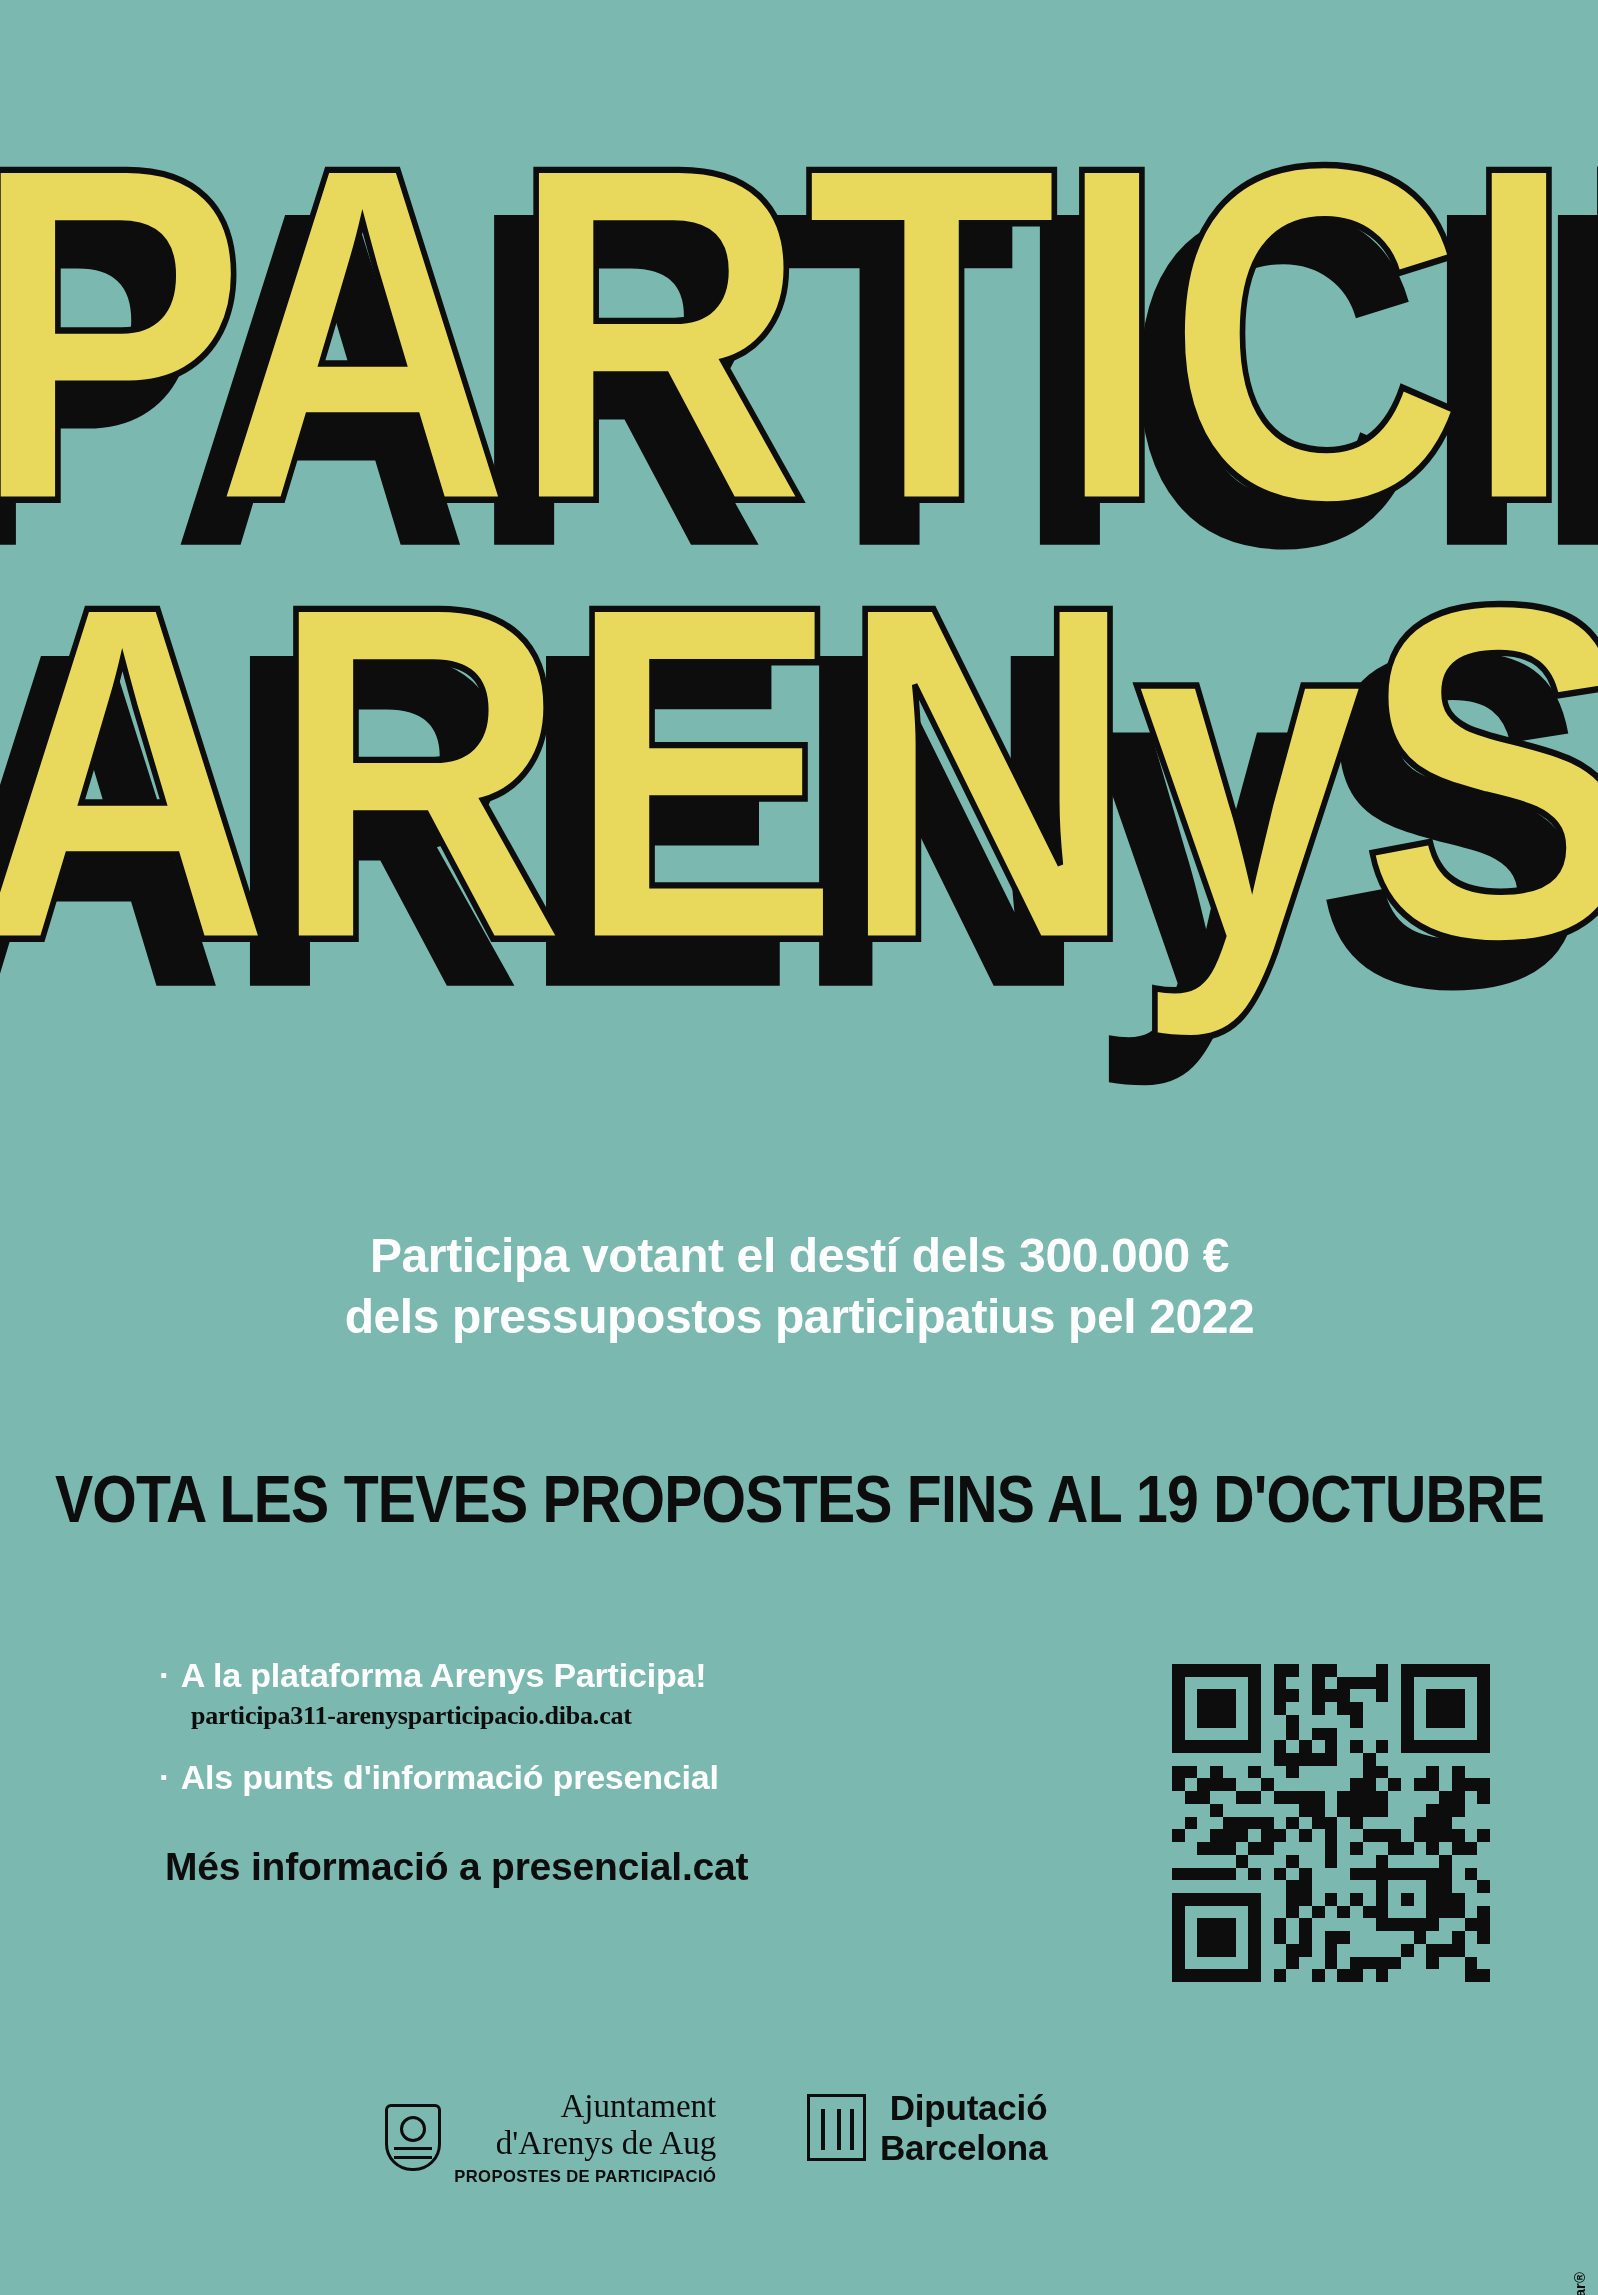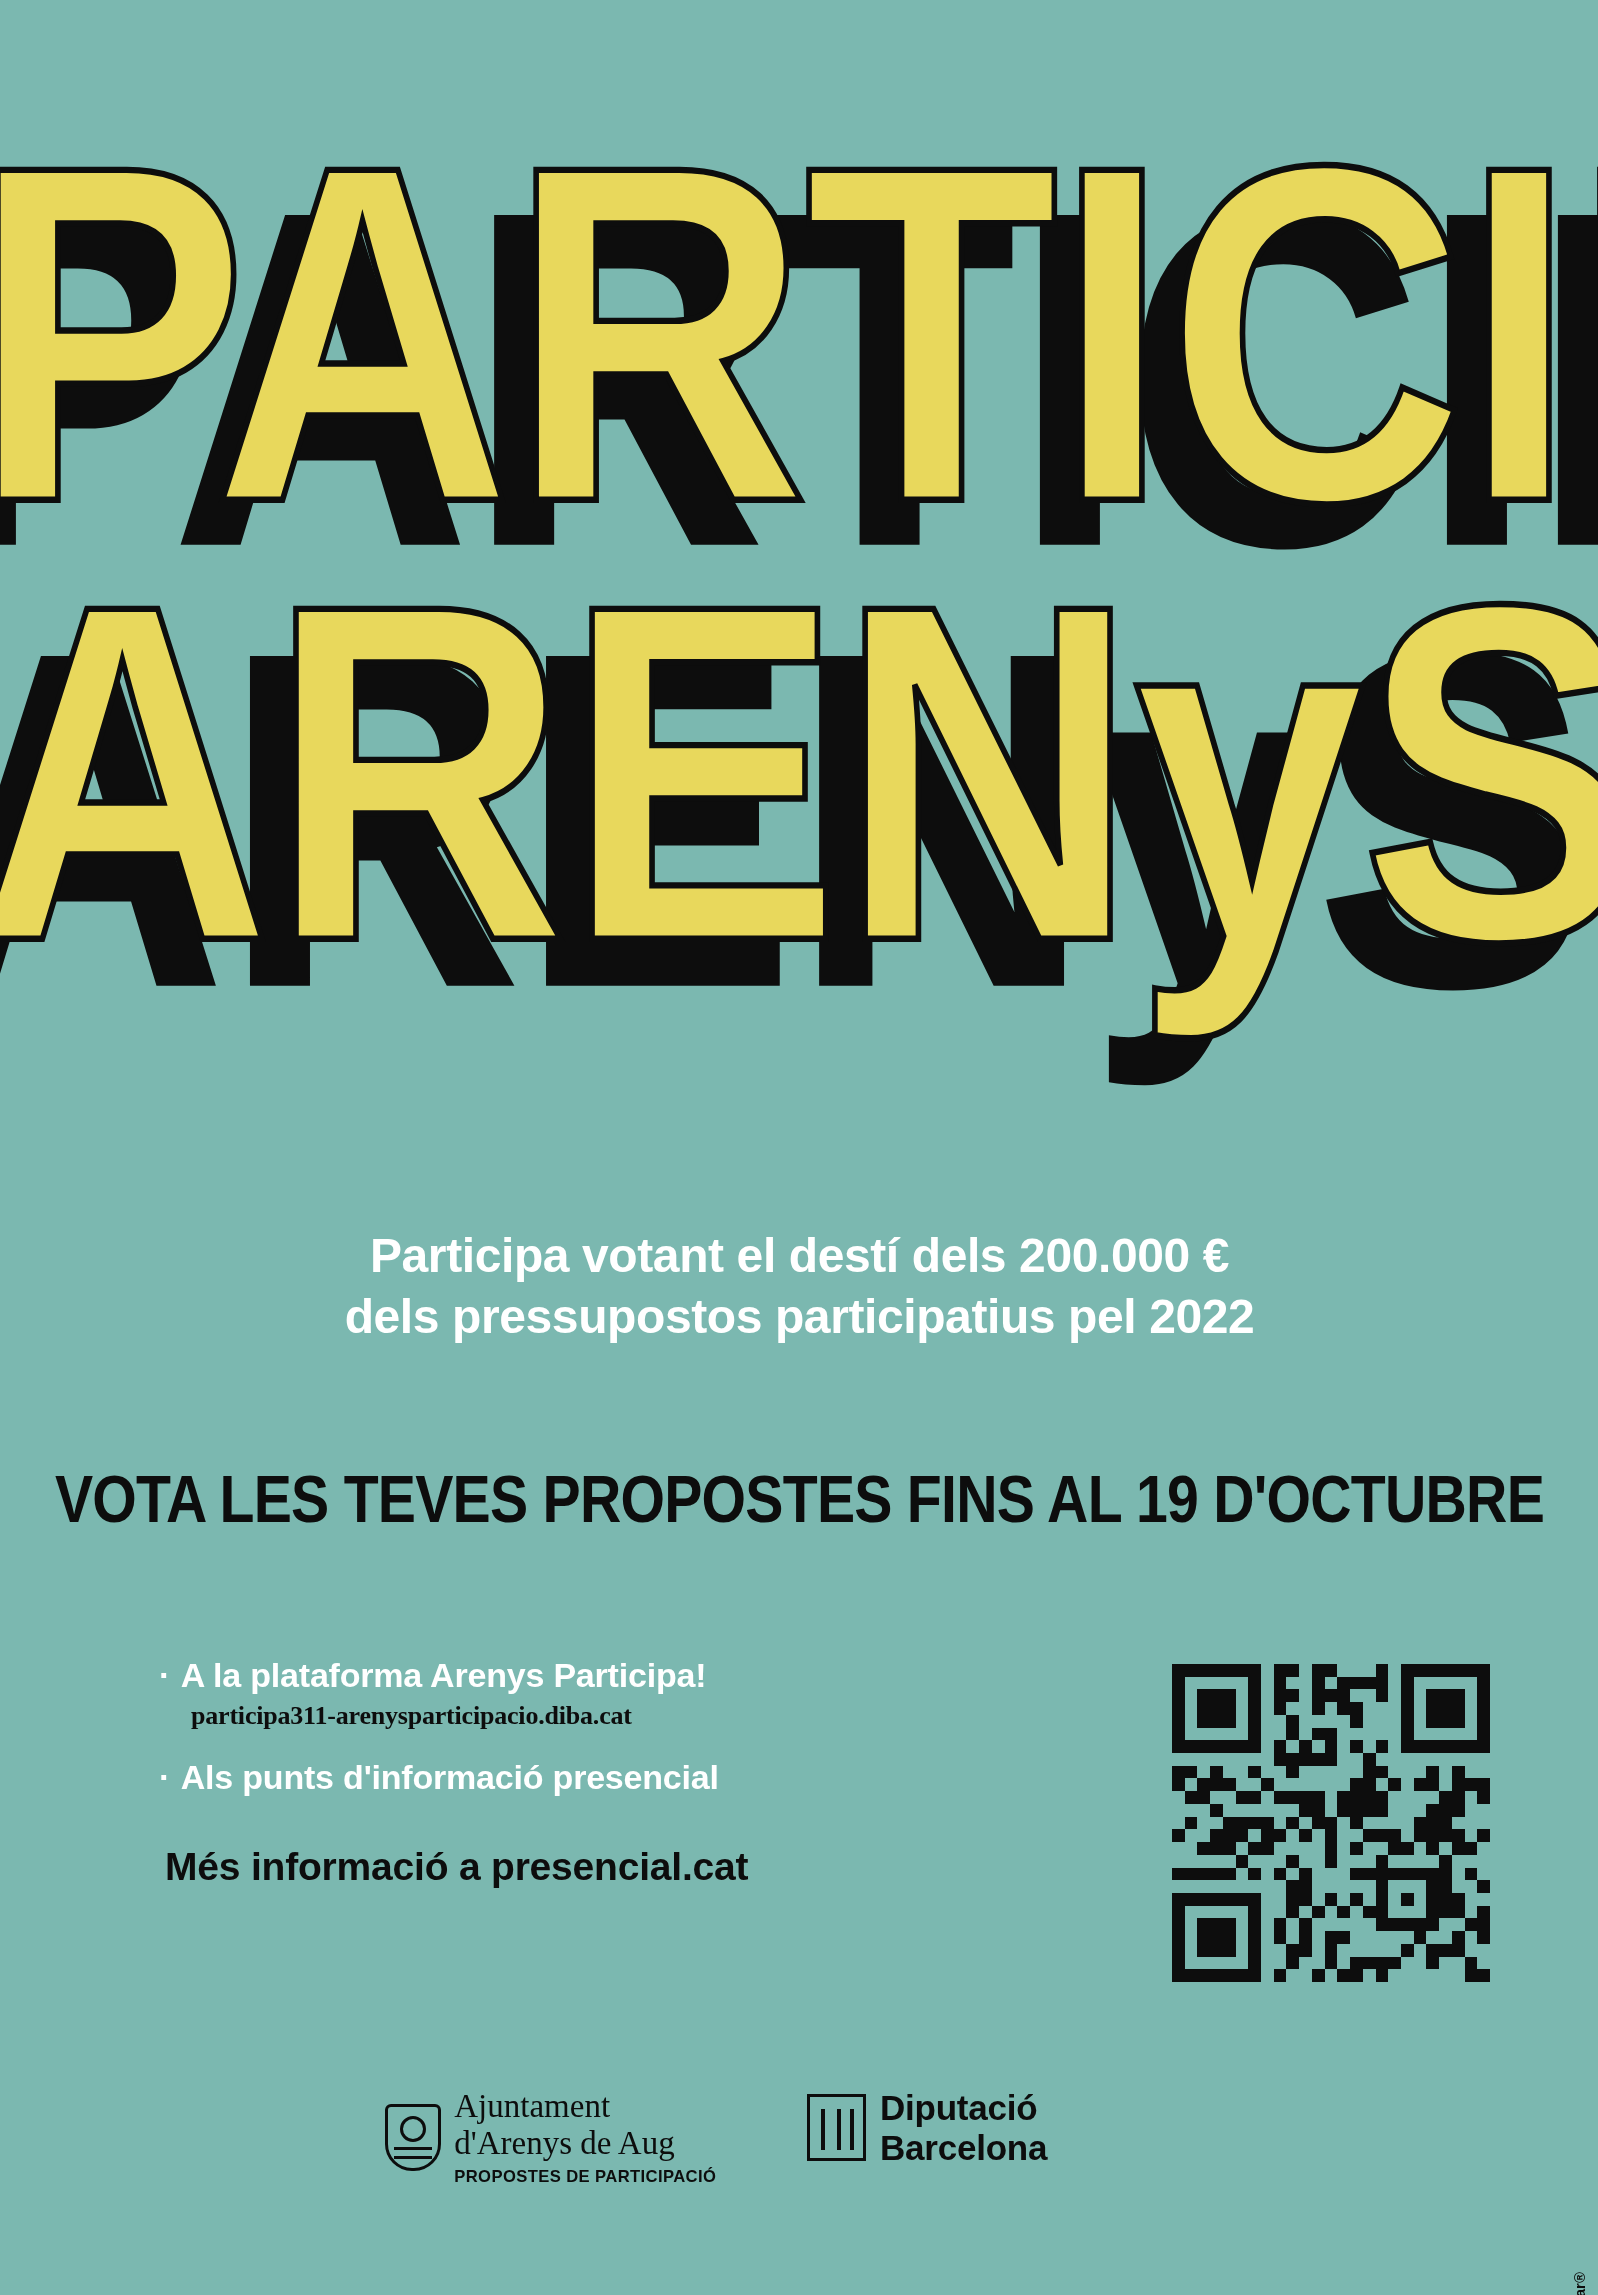--- a/index.html
+++ b/index.html
@@ -148,20 +148,21 @@
   
   .footer {
     position: absolute;
     left: 0;
     top: 2088px;
     width: 1432px;
     display: flex;
     justify-content: center;
     align-items: flex-start;
     gap: 91px;
+    text-align: right;
   }
   .logo-group { display: flex; align-items: center; gap: 13.6px; }
   .crest {
     width: 56px;
     height: 67px;
     border: 3px solid #0d0d0d;
     border-radius: 6px 6px 27px 27px;
     position: relative;
     flex: none;
   }
@@ -257,21 +258,21 @@
       <div class="hl-text hl-shadow">PARTICIPA</div>
       <div class="hl-text hl-front">PARTICIPA</div>
     </div>
     <div class="headline-row second r2">
       <div class="hl-text hl-shadow">ARENyS!</div>
       <div class="hl-text hl-front">ARENyS!</div>
     </div>
   </div>
 
   <div class="subhead">
-    <div>Participa votant el destí dels 200.000 €</div>
+    <div>Participa votant el destí dels 300.000 €</div>
     <div>dels pressupostos participatius pel 2022</div>
   </div>
 
   <div class="vota">VOTA LES TEVES PROPOSTES FINS AL 19 D'OCTUBRE</div>
 
   <div class="bullets">
     <div class="bullet-line">
       <span class="bullet-dot">·</span><span>A la plataforma Arenys Participa!</span>
     </div>
     <div class="url-line">participa311-arenysparticipacio.diba.cat</div>

